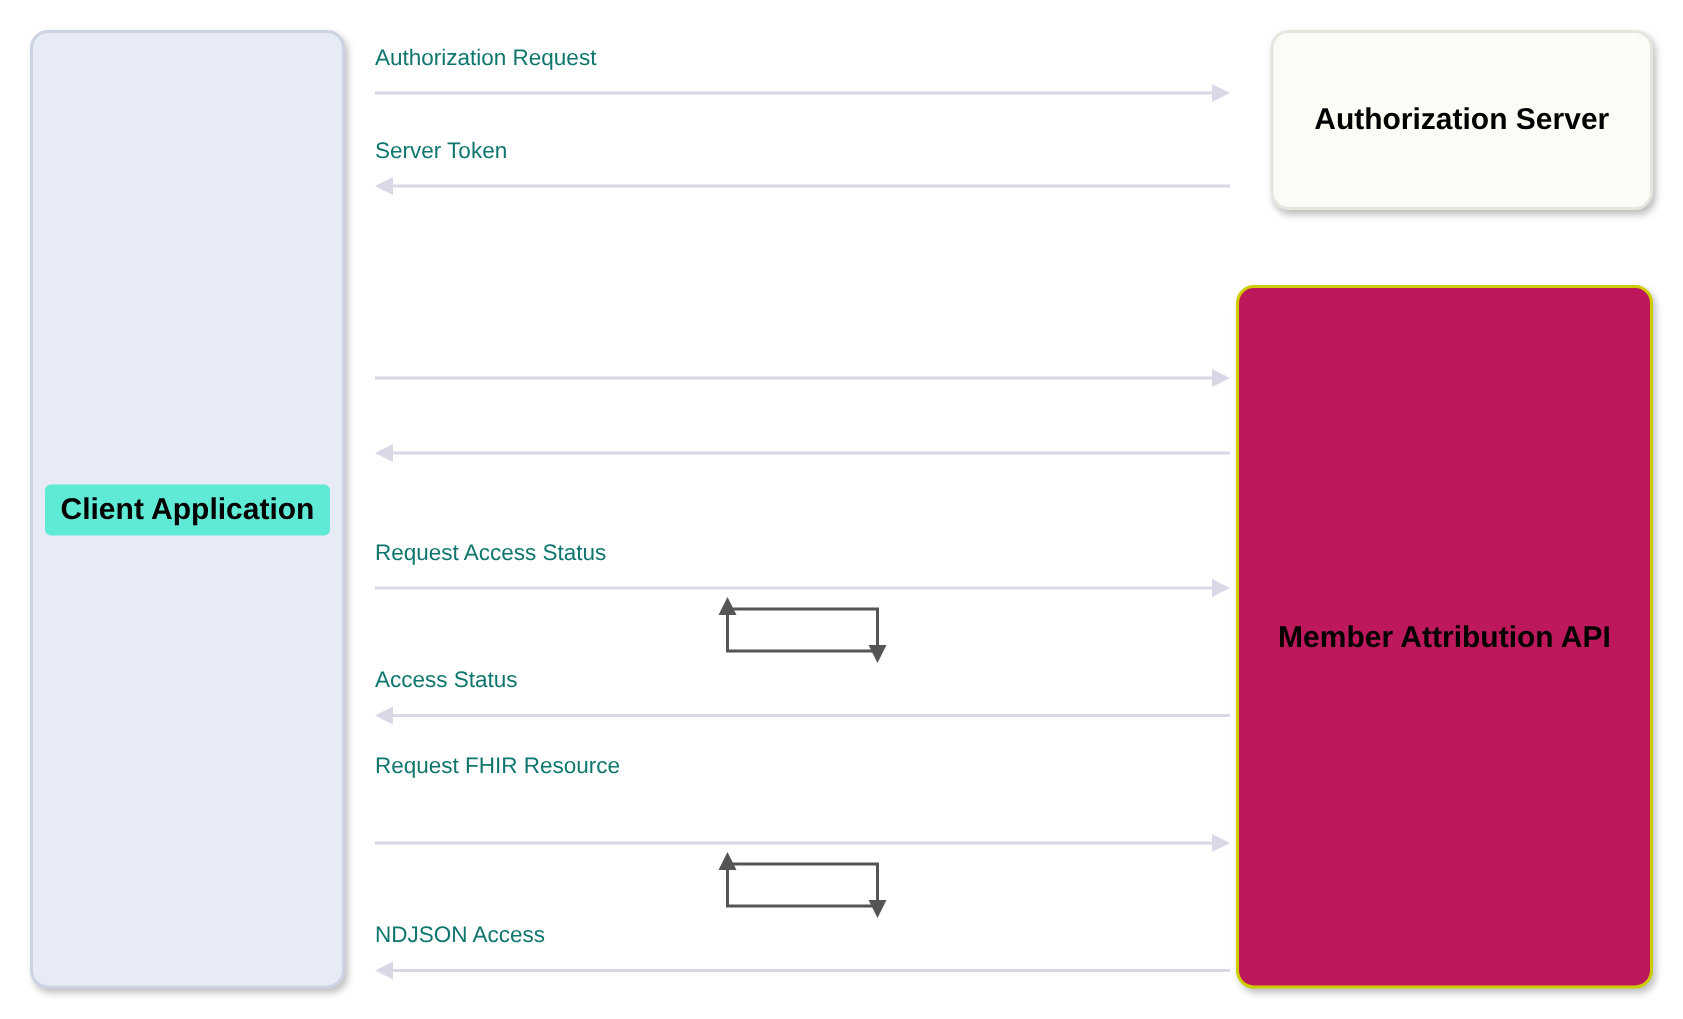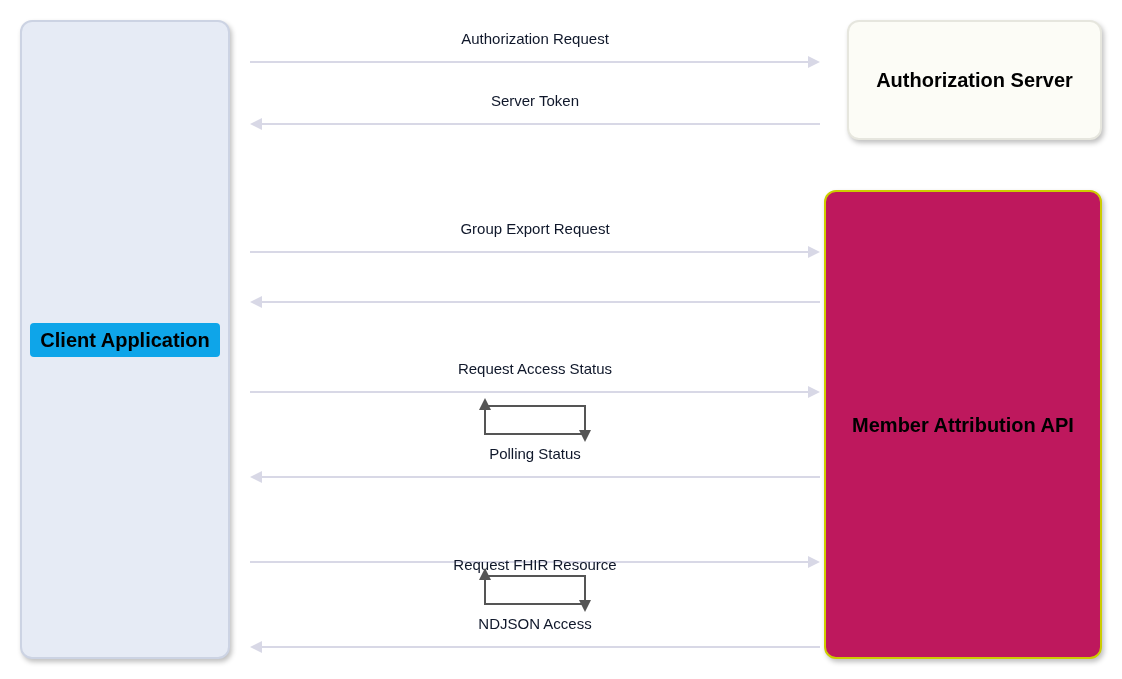--- a/index.html
+++ b/index.html
@@ -29,21 +29,21 @@
   .client-box {
     left: 0;
     top: 0;
     width: 210px;
     height: 639px;
     background: #e6ebf5;
     border: 2px solid #ccd3e3;
     color: #000;
   }
   .client-box .label {
-    background: #0ea5e9;
+    background: #5eead4;
     padding: 4px 10px;
     border-radius: 4px;
   }
   .auth-box {
     right: 0;
     top: 0;
     width: 255px;
     height: 120px;
     background: #fcfcf6;
     border: 2px solid #e6e6de;
@@ -64,23 +64,23 @@
     width: 570px;
     height: 24px;
   }
   .arrow svg { width: 100%; height: 100%; display: block; }
   .arrow-line { stroke: #d8d8e6; stroke-width: 2; fill: none; }
   .arrow-head { fill: #d8d8e6; }
   .msg-label {
     position: absolute;
     left: 230px;
     width: 570px;
-    text-align: center;
+    text-align: left;
     font-size: 15px;
-    color: #0f172a;
+    color: #0f766e;
     pointer-events: none;
   }
   .loop {
     position: absolute;
     left: 445px;
     width: 140px;
     height: 44px;
   }
   .loop svg { width: 100%; height: 100%; display: block; }
   .loop-line { stroke: #555; stroke-width: 2; fill: none; }
@@ -118,21 +118,20 @@
       </svg>
   </div>
   <div class="msg-label" style="top:72px">Server Token</div>
 
   <div class="arrow" style="top:220px">
     <svg viewBox="0 0 570 24">
         <line class="arrow-line" x1="0" y1="12" x2="558" y2="12"></line>
         <polygon class="arrow-head" points="558,6 570,12 558,18"></polygon>
       </svg>
   </div>
-  <div class="msg-label" style="top:200px">Group Export Request</div>
 
   <div class="arrow" style="top:270px">
     <svg viewBox="0 0 570 24">
         <line class="arrow-line" x1="570" y1="12" x2="12" y2="12"></line>
         <polygon class="arrow-head" points="12,6 0,12 12,18"></polygon>
       </svg>
   </div>
 
   <div class="arrow" style="top:360px">
     <svg viewBox="0 0 570 24">
@@ -150,29 +149,29 @@
       <polygon class="loop-head" points="14,12 20,0 26,12"></polygon>
     </svg>
   </div>
 
   <div class="arrow" style="top:445px">
     <svg viewBox="0 0 570 24">
         <line class="arrow-line" x1="570" y1="12" x2="12" y2="12"></line>
         <polygon class="arrow-head" points="12,6 0,12 12,18"></polygon>
       </svg>
   </div>
-  <div class="msg-label" style="top:425px">Polling Status</div>
+  <div class="msg-label" style="top:425px">Access Status</div>
 
   <div class="arrow" style="top:530px">
     <svg viewBox="0 0 570 24">
         <line class="arrow-line" x1="0" y1="12" x2="558" y2="12"></line>
         <polygon class="arrow-head" points="558,6 570,12 558,18"></polygon>
       </svg>
   </div>
-  <div class="msg-label" style="top:536px">Request FHIR Resource</div>
+  <div class="msg-label" style="top:482px">Request FHIR Resource</div>
 
   <div class="loop" style="top:548px">
     <svg viewBox="0 0 140 44">
       <polyline class="loop-line" points="20,8 120,8 120,36"></polyline>
       <polygon class="loop-head" points="114,32 120,44 126,32"></polygon>
       <polyline class="loop-line" points="120,36 20,36 20,8"></polyline>
       <polygon class="loop-head" points="14,12 20,0 26,12"></polygon>
     </svg>
   </div>
 

